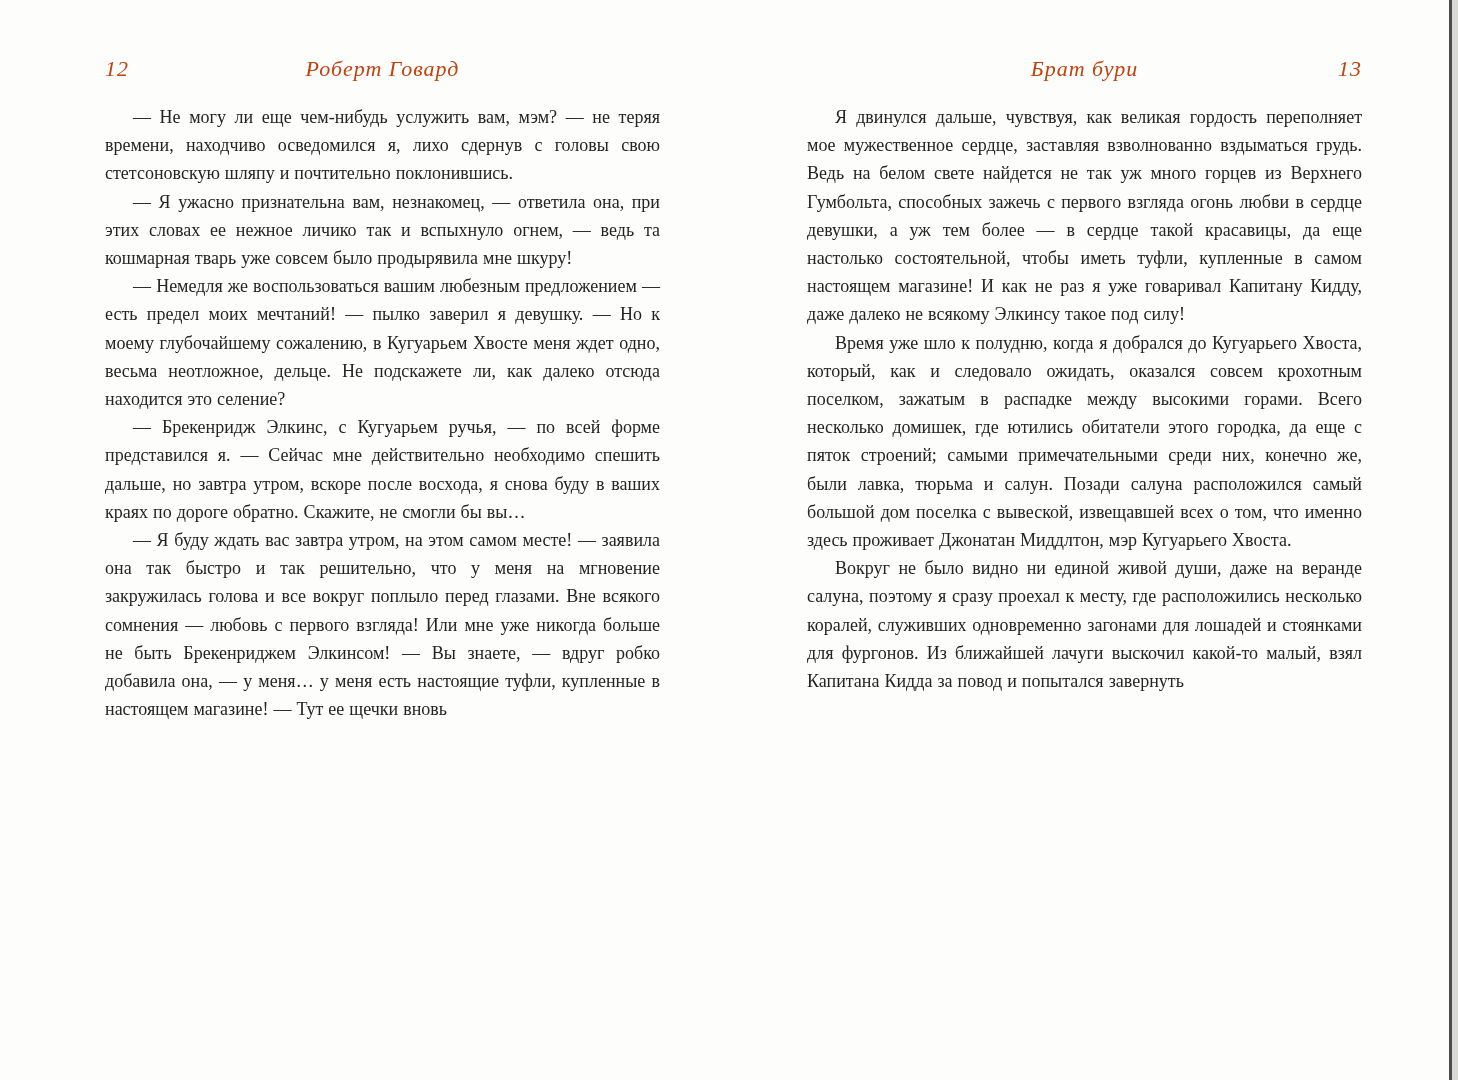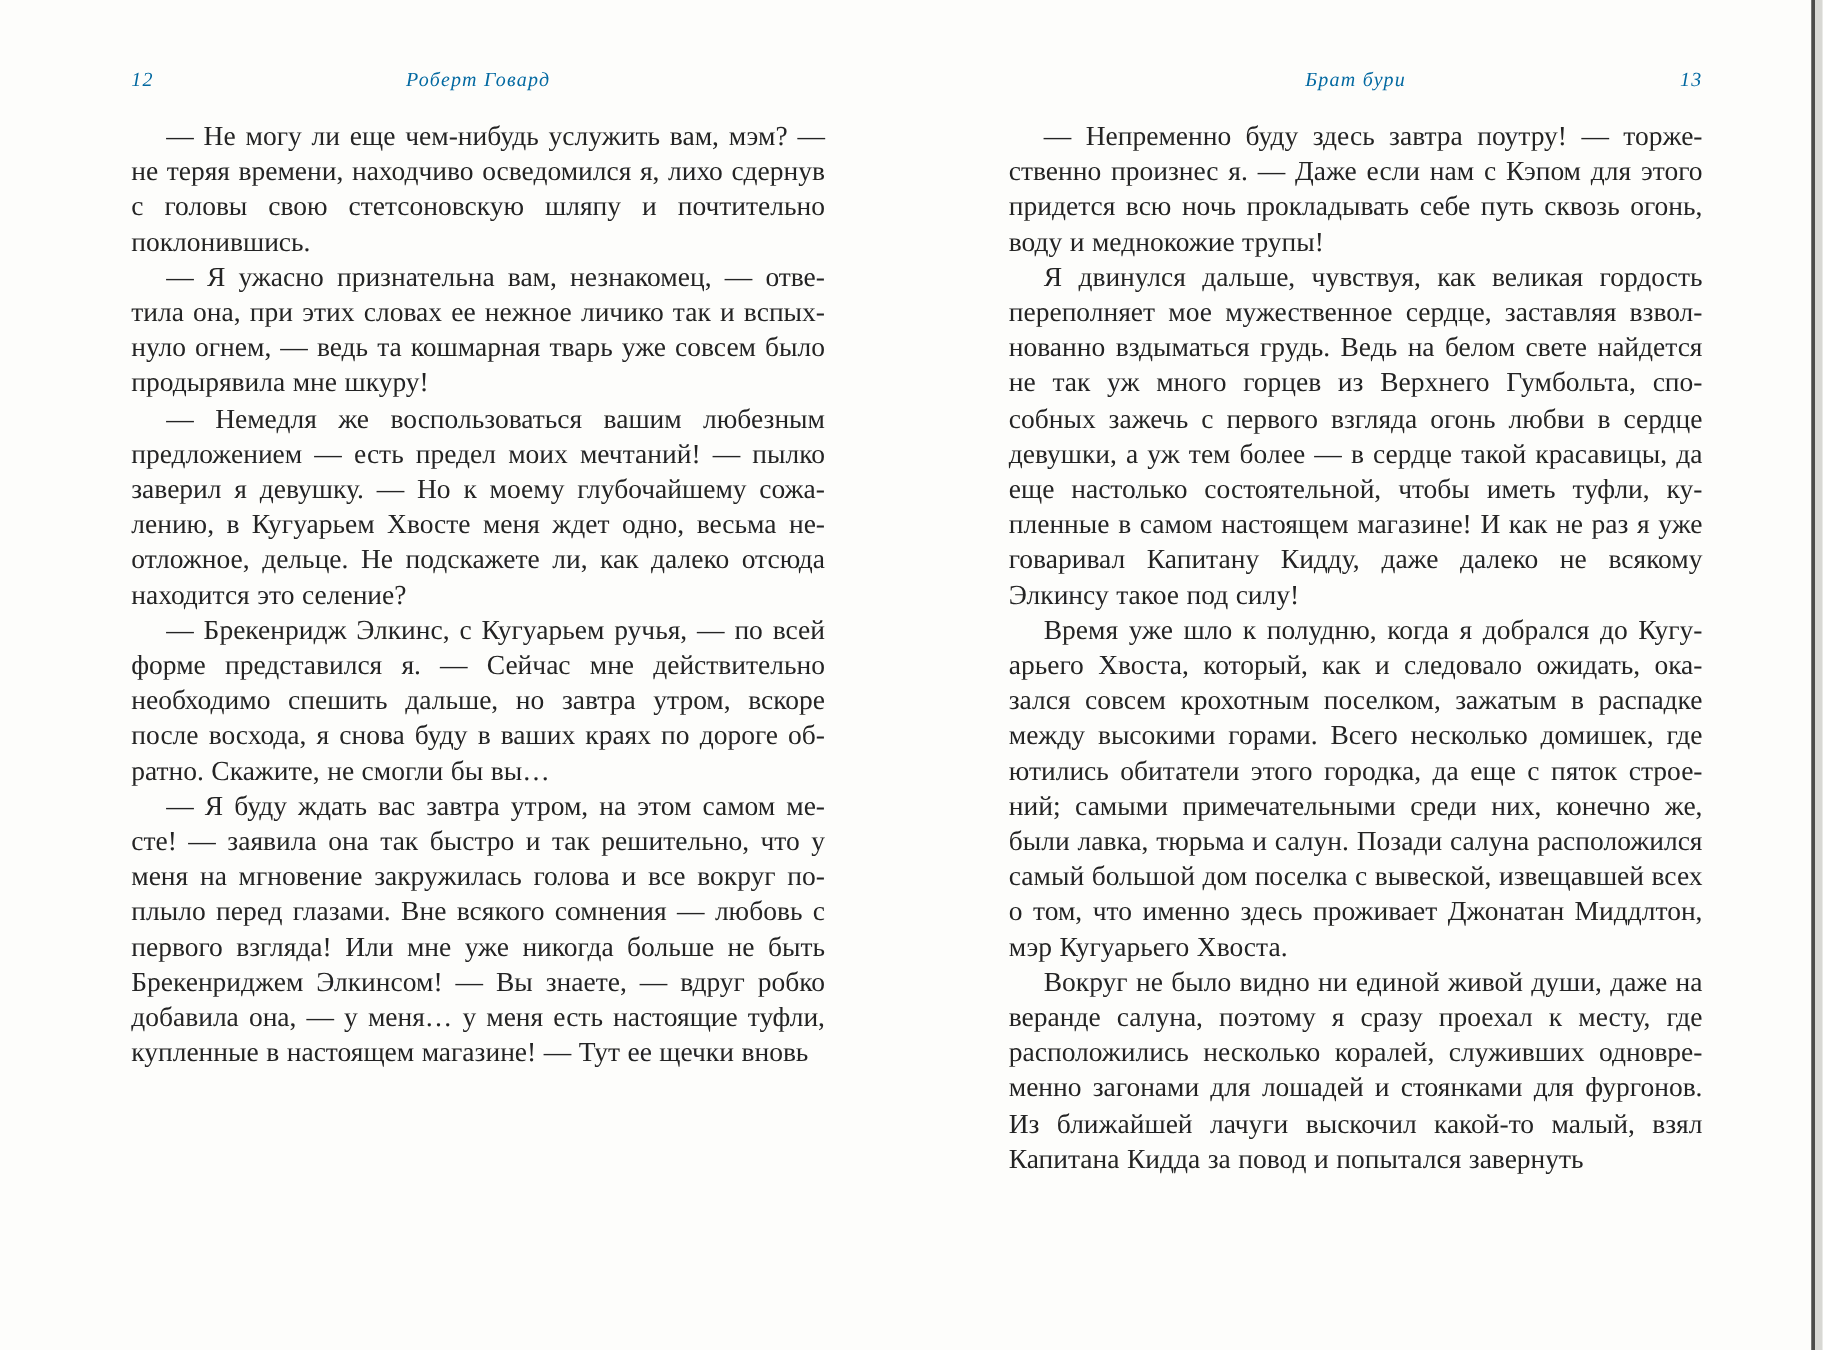--- a/index.html
+++ b/index.html
@@ -25,30 +25,30 @@
     box-sizing:border-box;
     overflow:hidden;
   }
   .page.left{padding:56px 69px 0 105px;}
   .page.right{padding:56px 96px 15px 78px;}
   .page-header{
     display:grid;
     grid-template-columns:1fr auto 1fr;
     align-items:baseline;
     font-style:italic;
-    font-size:16px;
+    font-size:22px;
     letter-spacing:1px;
     margin-bottom:21px;
-    color:#0369a1;
+    color:#c2410c;
   }
   .page-header .num-left{justify-self:start;}
   .page-header .num-right{justify-self:end;}
   .page-header .running-head{justify-self:center;font-family:Liberation Serif, serif;}
   .page-text{
-    font-size:22px;
+    font-size:18px;
     line-height:28.2px;
     text-align:justify;
     word-spacing:0.5px;
   }
   .page-text p.para{
     margin:0;
     padding:0;
   }
   .page-text p.indent{text-indent:28px;}
   
@@ -81,21 +81,20 @@
       </div>
   </section>
 
   <section class="page right">
     <header class="page-header">
       <span></span>
       <span class="running-head">Брат бури</span>
       <span class="num-right">13</span>
     </header>
     <div class="page-text">
-        <p class="para indent">— Непременно буду здесь завтра поутру! — торже­ственно произнес я. — Даже если нам с Кэпом для этого придется всю ночь прокладывать себе путь сквозь огонь, воду и меднокожие трупы!</p>
         <p class="para indent">Я двинулся дальше, чувствуя, как великая гордость переполняет мое мужественное сердце, заставляя взвол­нованно вздыматься грудь. Ведь на белом свете найдет­ся не так уж много горцев из Верхнего Гумбольта, спо­собных зажечь с первого взгляда огонь любви в сердце девушки, а уж тем более — в сердце такой красавицы, да еще настолько состоятельной, чтобы иметь туфли, ку­пленные в самом настоящем магазине! И как не раз я уже говаривал Капитану Кидду, даже далеко не всякому Элкинсу такое под силу!</p>
         <p class="para indent">Время уже шло к полудню, когда я добрался до Кугу­арьего Хвоста, который, как и следовало ожидать, ока­зался совсем крохотным поселком, зажатым в распадке между высокими горами. Всего несколько домишек, где ютились обитатели этого городка, да еще с пяток строе­ний; самыми примечательными среди них, конечно же, были лавка, тюрьма и салун. Позади салуна расположил­ся самый большой дом поселка с вывеской, извещавшей всех о том, что именно здесь проживает Джонатан Мид­длтон, мэр Кугуарьего Хвоста.</p>
         <p class="para indent">Вокруг не было видно ни единой живой души, даже на веранде салуна, поэтому я сразу проехал к месту, где расположились несколько коралей, служивших одновре­менно загонами для лошадей и стоянками для фурго­нов. Из ближайшей лачуги выскочил какой-то малый, взял Капитана Кидда за повод и попытался завернуть</p>
       </div>
   </section>
 
   <div class="edge-line"></div>
   <div class="edge-outer"></div>
 
 </div>

